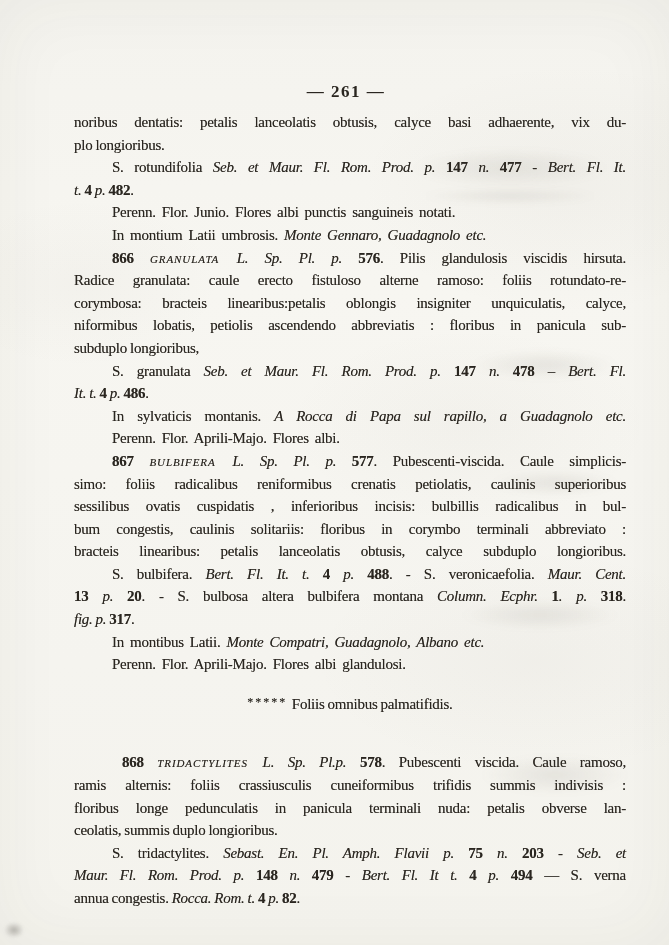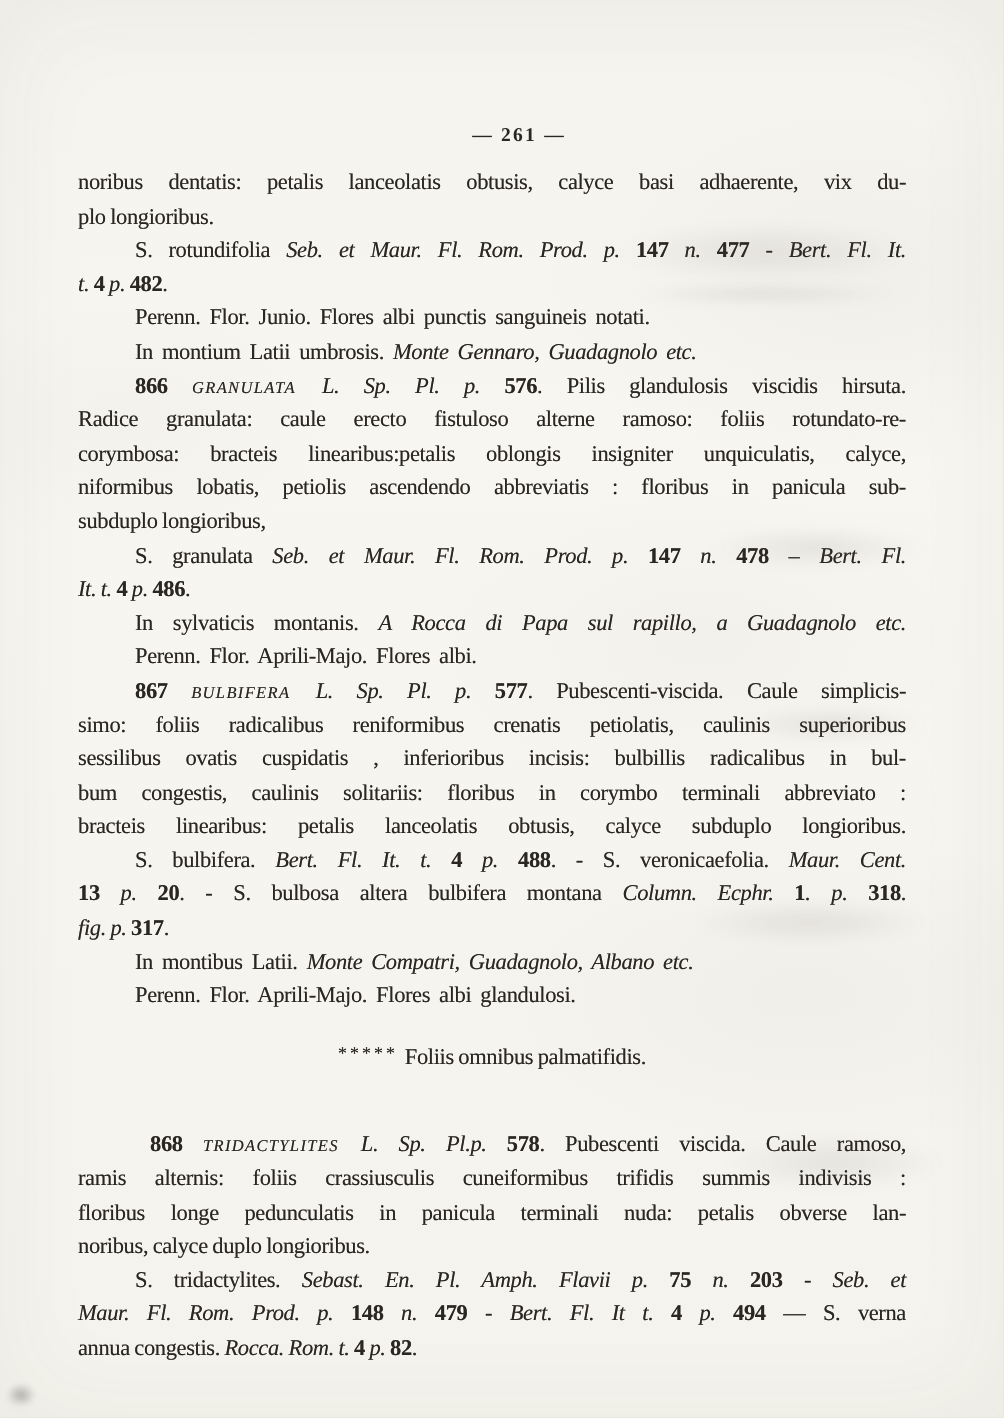--- a/index.html
+++ b/index.html
@@ -14,25 +14,25 @@
       radial-gradient(ellipse 300px 180px at 85% 20%, rgba(120,110,95,0.045), transparent 70%),
       radial-gradient(ellipse 260px 140px at 70% 45%, rgba(120,110,95,0.035), transparent 70%),
       radial-gradient(ellipse 320px 160px at 80% 70%, rgba(120,110,95,0.04), transparent 70%),
       radial-gradient(ellipse 200px 120px at 12% 30%, rgba(120,110,95,0.035), transparent 70%),
       linear-gradient(180deg,#f4f3ee 0%,#f7f6f1 30%,#f5f4ef 70%,#f4f3ed 100%);
     box-shadow: inset 0 0 70px rgba(60,50,40,0.05);
     color:#2a2620;
   }
   .pageno{
     position:absolute;top:82px;left:70px;width:552px;
-    text-align:center;font-size:13px;font-weight:bold;
+    text-align:center;font-size:17px;font-weight:bold;
     letter-spacing:1.5px;
   }
   .textcol{
-    position:absolute;top:111px;left:52px;width:552px;
+    position:absolute;top:111px;left:74px;width:552px;
   }
   .line{
     font-size:15px;line-height:22.6px;
     letter-spacing:-0.25px;word-spacing:-0.5px;
     text-shadow:0 0 0.3px rgba(42,38,32,0.55);
     white-space:normal;
   }
   .line.j{text-align:justify;text-align-last:justify;}
   .line.ind{text-indent:38px;}
   .line.ind2{text-indent:48px;margin-top:36px;}
@@ -84,21 +84,21 @@
       <div class="line j"><span>bracteis linearibus: petalis lanceolatis obtusis, calyce subduplo longioribus.</span></div>
       <div class="line j ind"><span>S. bulbifera. </span><span class="it">Bert. Fl. It. t.</span><span class="bd"> 4 </span><span class="it">p.</span><span class="bd"> 488</span><span>. - S. veronicaefolia. </span><span class="it">Maur. Cent.</span></div>
       <div class="line j"><span class="bd">13 </span><span class="it">p.</span><span class="bd"> 20</span><span>. - S. bulbosa altera bulbifera montana </span><span class="it">Column. Ecphr.</span><span class="bd"> 1</span><span class="it">. p.</span><span class="bd"> 318</span><span>.</span></div>
       <div class="line"><span class="it">fig. p.</span><span class="bd"> 317</span><span>.</span></div>
       <div class="line ind sp"><span>In montibus Latii. </span><span class="it">Monte Compatri, Guadagnolo, Albano etc.</span></div>
       <div class="line ind sp"><span>Perenn. Flor. Aprili-Majo. Flores albi glandulosi.</span></div>
       <div class="line h"><span class="stars">***** </span><span>Foliis omnibus palmatifidis.</span></div>
       <div class="line j ind2"><span class="bd">868 </span><span class="sc">tridactylites </span><span class="it">L. Sp. Pl.p.</span><span class="bd"> 578</span><span>. Pubescenti viscida. Caule ramoso,</span></div>
       <div class="line j"><span>ramis alternis: foliis crassiusculis cuneiformibus trifidis summis indivisis :</span></div>
       <div class="line j"><span>floribus longe pedunculatis in panicula terminali nuda: petalis obverse lan-</span></div>
-      <div class="line"><span>noribus, calyce duplo longioribus.</span></div>
+      <div class="line"><span>ceolatis, summis duplo longioribus.</span></div>
       <div class="line j ind"><span>S. tridactylites. </span><span class="it">Sebast. En. Pl. Amph. Flavii p.</span><span class="bd"> 75 </span><span class="it">n.</span><span class="bd"> 203</span><span> - </span><span class="it">Seb. et</span></div>
       <div class="line j"><span class="it">Maur. Fl. Rom. Prod. p.</span><span class="bd"> 148 </span><span class="it">n.</span><span class="bd"> 479</span><span> - </span><span class="it">Bert. Fl. It t.</span><span class="bd"> 4 </span><span class="it">p.</span><span class="bd"> 494</span><span> — S. verna</span></div>
       <div class="line"><span>annua congestis. </span><span class="it">Rocca. Rom. t.</span><span class="bd"> 4 </span><span class="it">p.</span><span class="bd"> 82</span><span>.</span></div>
     </div>
 
   <div class="smudge" style="left:410px;top:148px;width:200px;height:40px;"></div>
   <div class="smudge" style="left:420px;top:188px;width:180px;height:16px;"></div>
   <div class="smudge" style="left:470px;top:350px;width:150px;height:30px;"></div>
   <div class="smudge" style="left:490px;top:470px;width:130px;height:26px;"></div>
   <div class="smudge" style="left:460px;top:600px;width:160px;height:30px;"></div>

